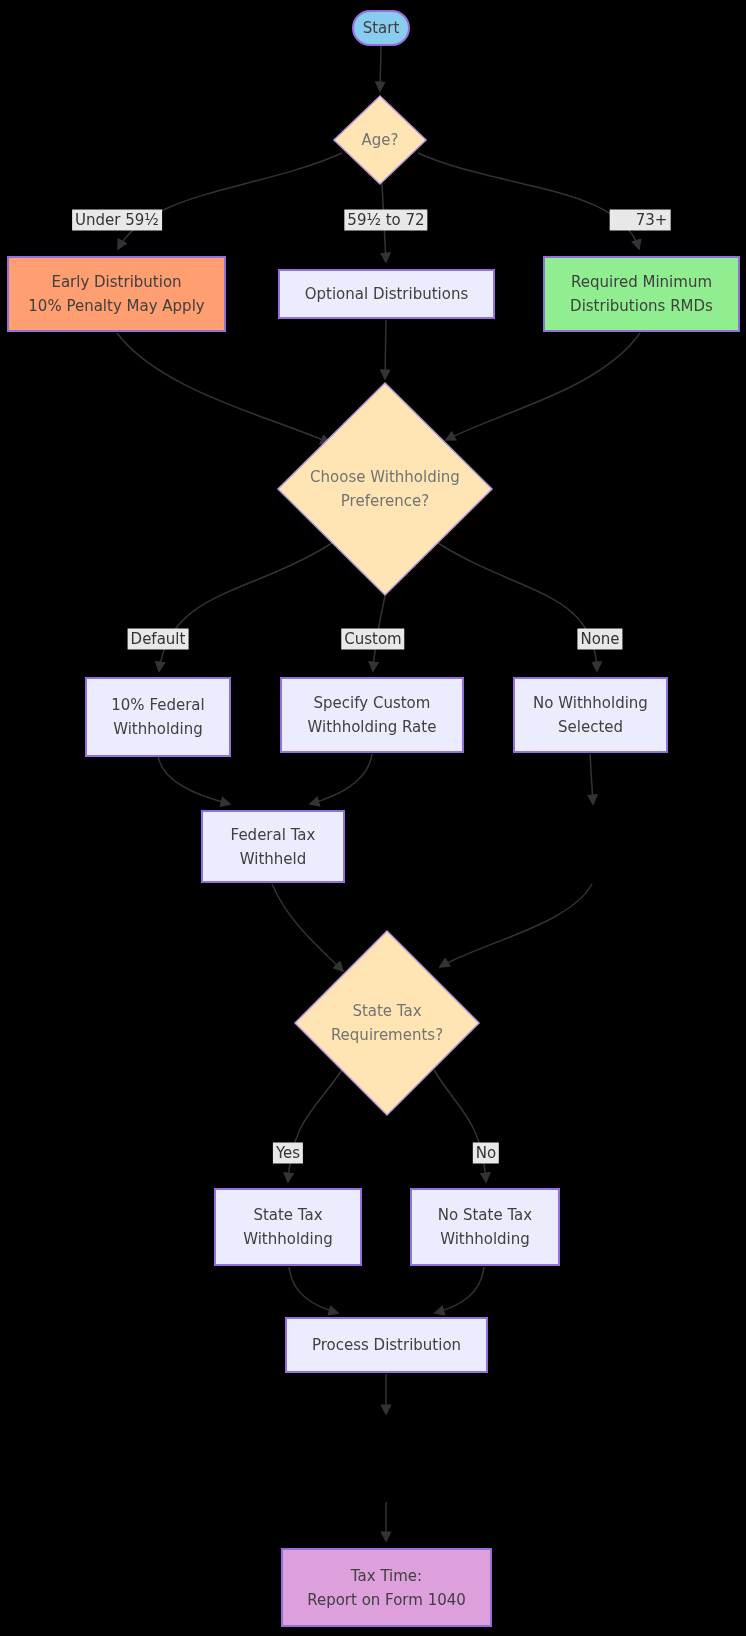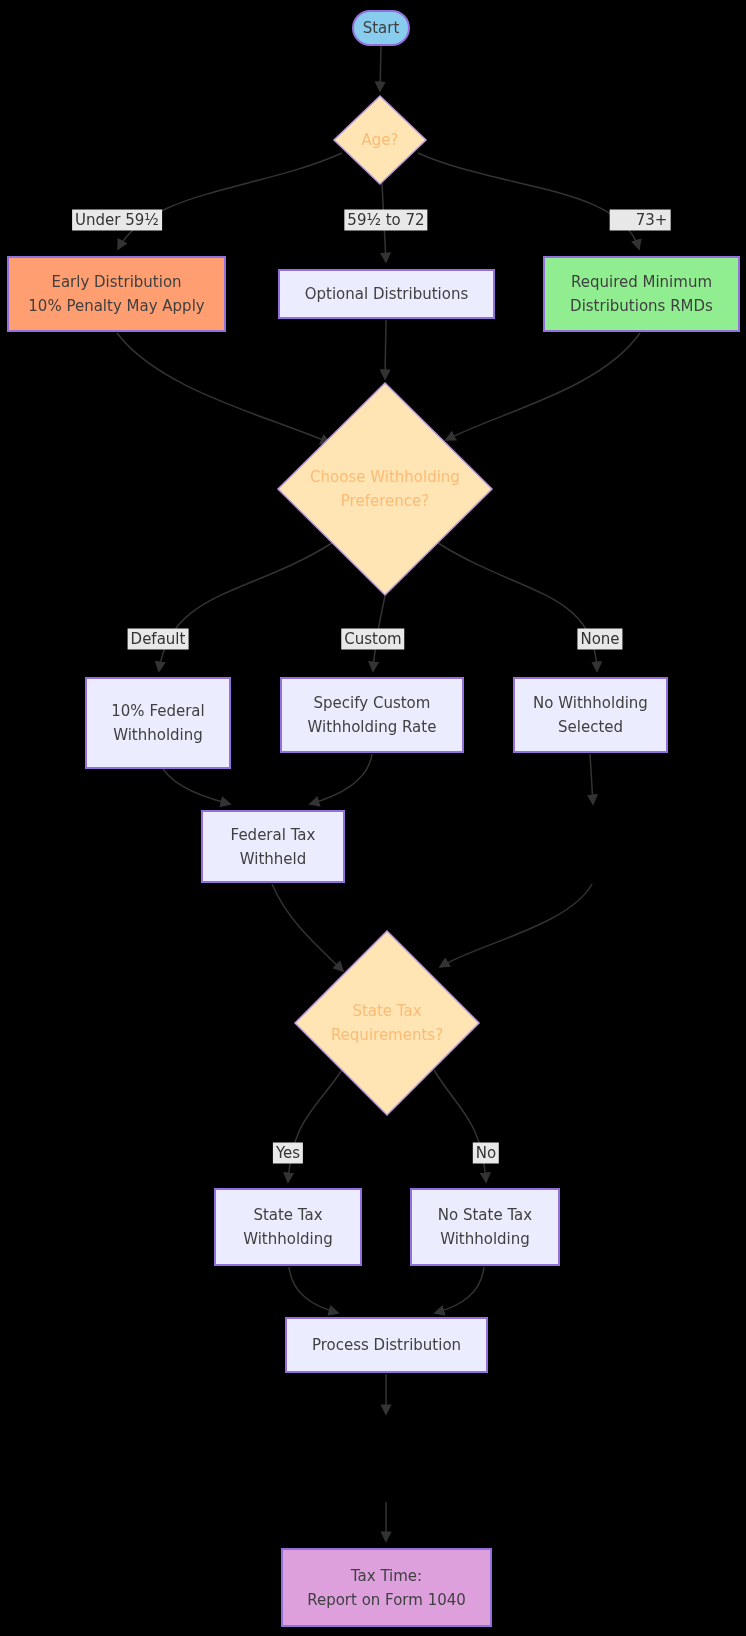--- a/index.html
+++ b/index.html
@@ -24,38 +24,38 @@
   }
   .node span{display:block;white-space:nowrap;}
   .stadium{border-radius:18px;background:#88ccee;}
   .fill-orange{background:#ff9e70;}
   .fill-green{background:#90ee90;}
   .fill-pink{background:#dda0dd;}
   .diamond-label{
     position:absolute;
     transform:translate(-50%,-50%);
     display:flex;flex-direction:column;align-items:center;justify-content:center;
-    text-align:left;font-size:15px;line-height:24px;color:#fdba74;
+    text-align:left;font-size:15px;line-height:24px;color:#737373;
     white-space:nowrap;
   }
   .edge-label{
     position:absolute;
     transform:translate(-50%,-50%);
     background:#e8e8e8;
     color:#333;
     font-size:15px;line-height:19px;
     padding:1px 3px;
     white-space:nowrap;
   }
   
   #n-start{left:352px;top:10px;width:58px;height:36px;}
   #n-early{left:7px;top:256px;width:219px;height:76px;}
   #n-optional{left:278px;top:269px;width:217px;height:50px;}
   #n-rmd{left:543px;top:256px;width:197px;height:76px;}
-  #n-fed10{left:85px;top:677px;width:146px;height:92px;}
+  #n-fed10{left:85px;top:677px;width:146px;height:80px;}
   #n-specify{left:280px;top:677px;width:184px;height:76px;}
   #n-nowith{left:513px;top:677px;width:155px;height:76px;}
   #n-fedtax{left:201px;top:810px;width:144px;height:73px;}
   #n-consider{left:497px;top:810px;width:193px;height:73px;}
   #n-statetax{left:214px;top:1188px;width:148px;height:78px;}
   #n-nostatetax{left:410px;top:1188px;width:150px;height:78px;}
   #n-process{left:285px;top:1317px;width:203px;height:56px;}
   #n-taxreport{left:304px;top:1421px;width:165px;height:80px;}
   #n-taxtime{left:281px;top:1548px;width:211px;height:79px;}
   #d-age{left:380px;top:140px;}

